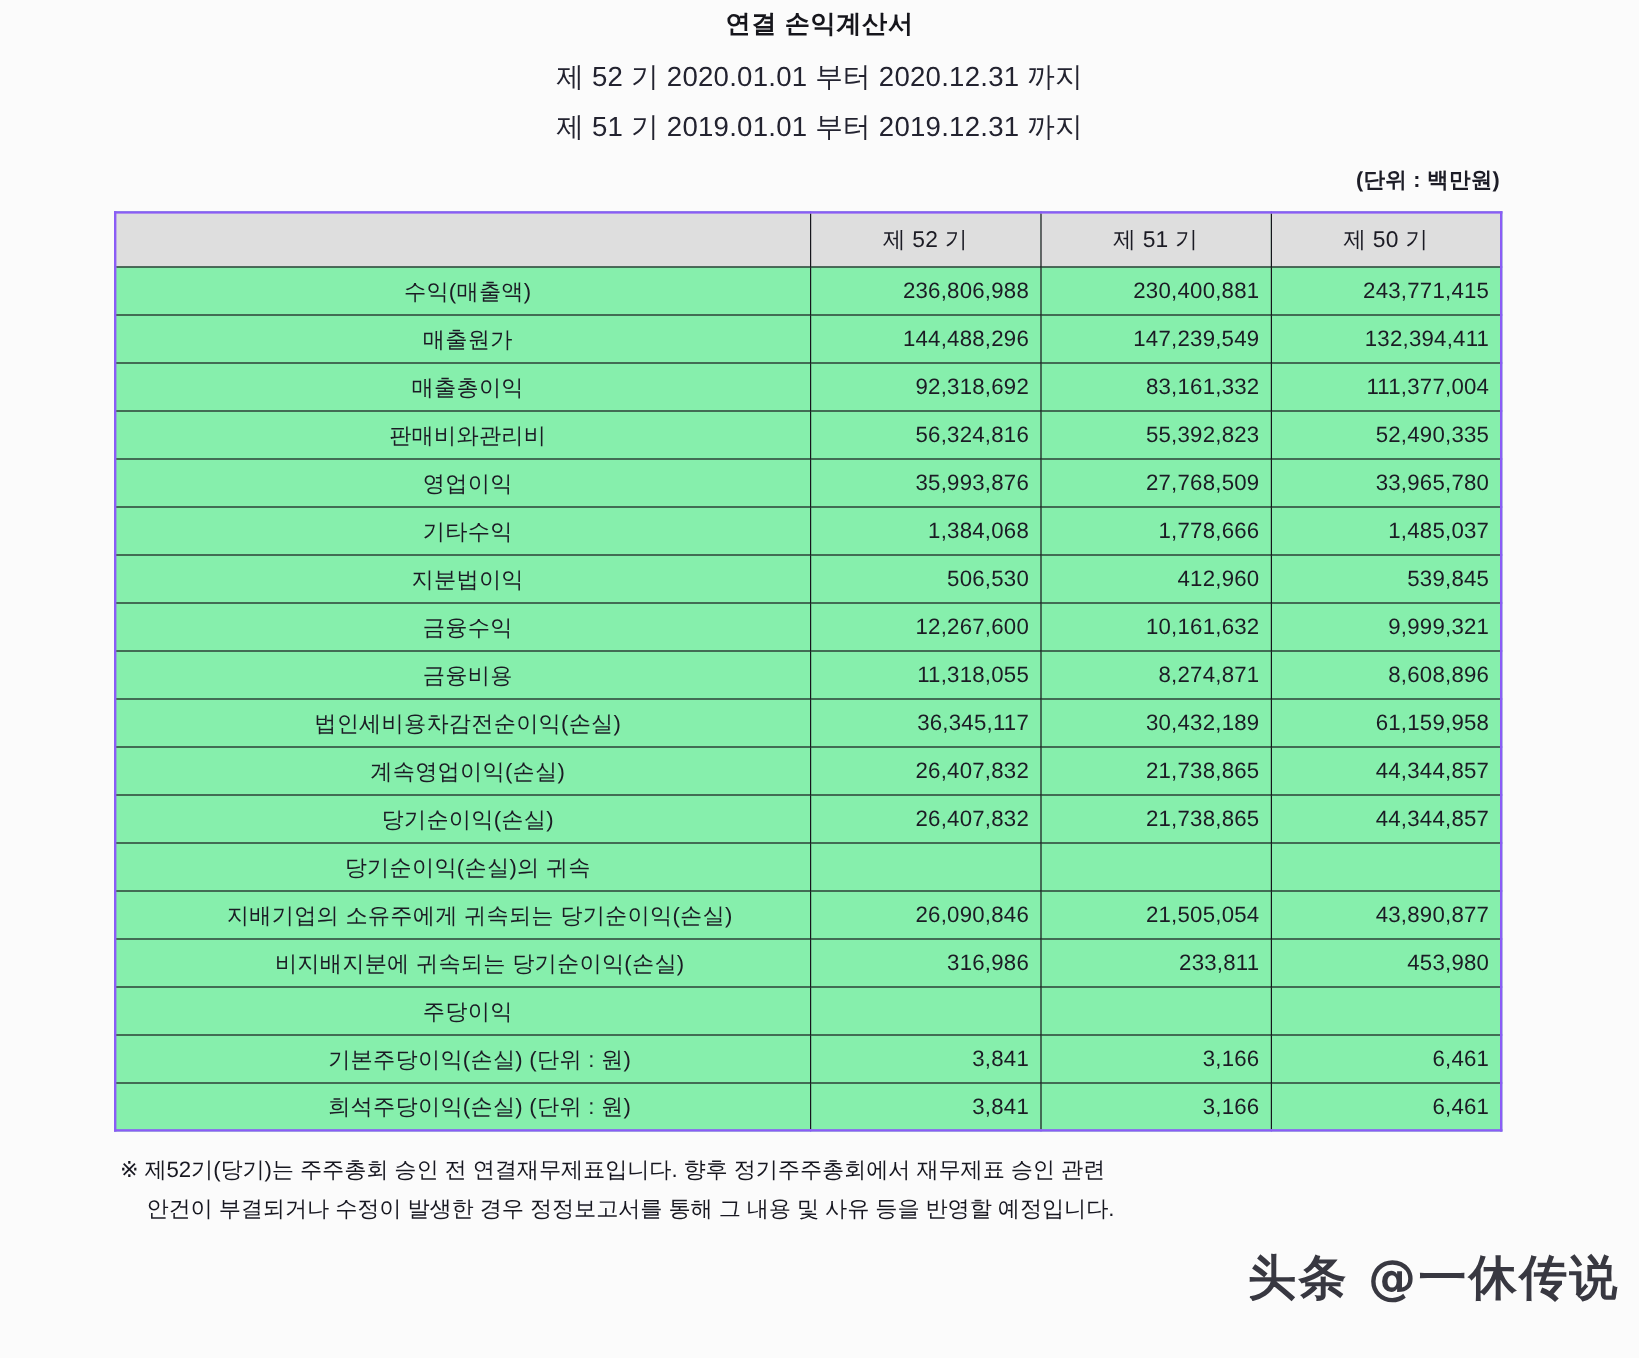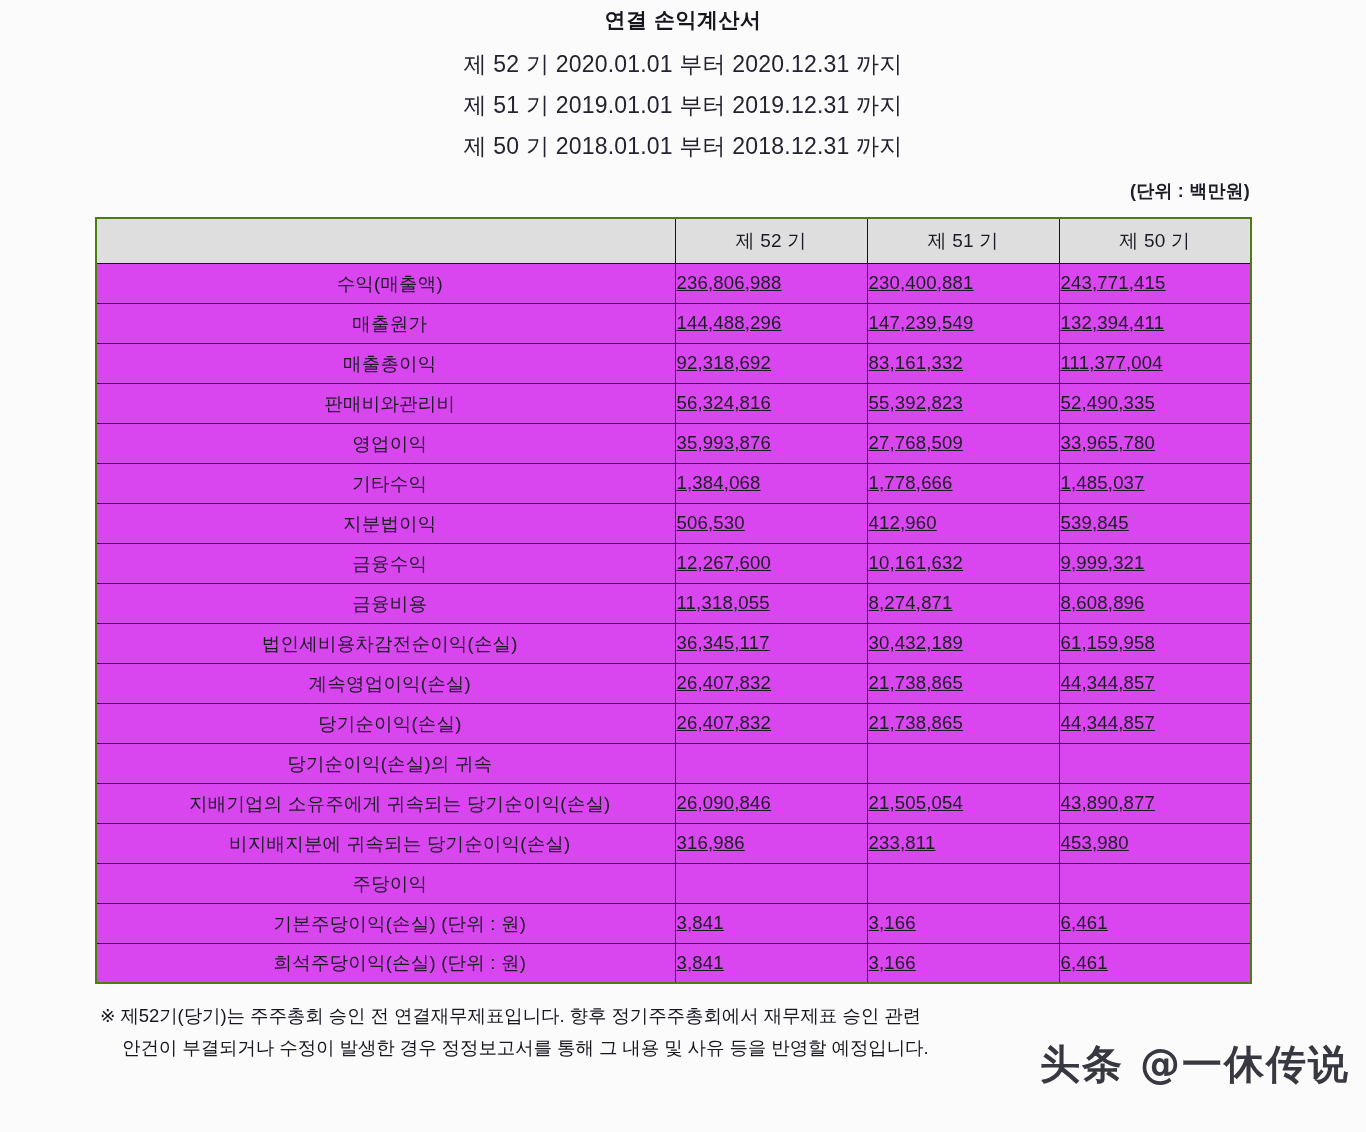--- a/index.html
+++ b/index.html
@@ -58,22 +58,22 @@
   }
 
   
   .table-wrap {
     padding: 14px 116px 0 95px;
   }
   table.fs {
     border-collapse: collapse;
     width: 1155px;
     table-layout: fixed;
-    background: #d946ef;
-    border: 2px solid #4d7c0f;
+    background: #86efac;
+    border: 2px solid #8b5cf6;
   }
   table.fs col.c-label { width: 579px; }
   table.fs col.c-val   { width: 192px; }
 
   table.fs th,
   table.fs td {
     border: 1.5px solid #16161c;
     font-size: 18.5px;
     color: #1b1b24;
     height: 40px;
@@ -91,25 +91,24 @@
   table.fs thead th.blank-head { background: #dedede; }
 
   td.label {
     text-align: center;
     padding-left: 9px;
     white-space: nowrap;
   }
   td.label.indent { padding-left: 29px; }
 
   td.num {
-    text-align: left;
+    text-align: right;
     padding-right: 9px;
     white-space: nowrap;
     font-variant-numeric: tabular-nums;
-    text-decoration: underline;
   }
   td.num.empty { padding-right: 9px; }
 
   
   .footnote {
     padding: 16px 0 0 100px;
     width: 950px;
     font-size: 18.5px;
     line-height: 32px;
     color: #171720;
@@ -136,21 +135,20 @@
 </head>
 <body>
 
 <div class="page">
 
   <h1 class="doc-title">연결 손익계산서</h1>
 
   <ul class="period-list">
     <li class="period-line">제 52 기 2020.01.01 부터 2020.12.31 까지</li>
     <li class="period-line">제 51 기 2019.01.01 부터 2019.12.31 까지</li>
-    <li class="period-line">제 50 기 2018.01.01 부터 2018.12.31 까지</li>
   </ul>
 
   <div class="unit-note">(단위 : 백만원)</div>
 
   <div class="table-wrap">
     <table class="fs">
       <colgroup>
         <col class="c-label">
         <col class="c-val">
         <col class="c-val">

